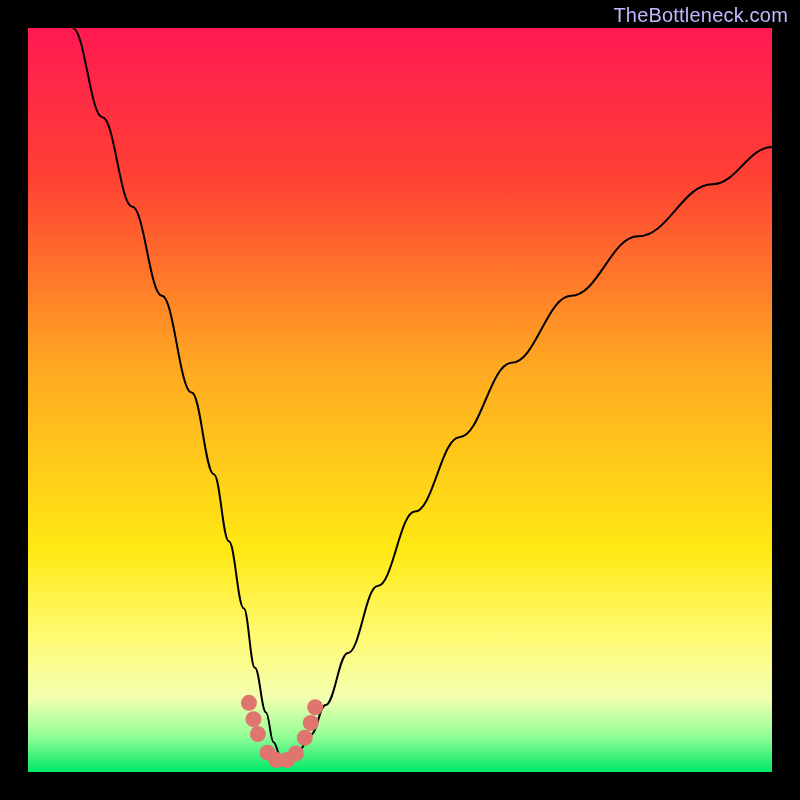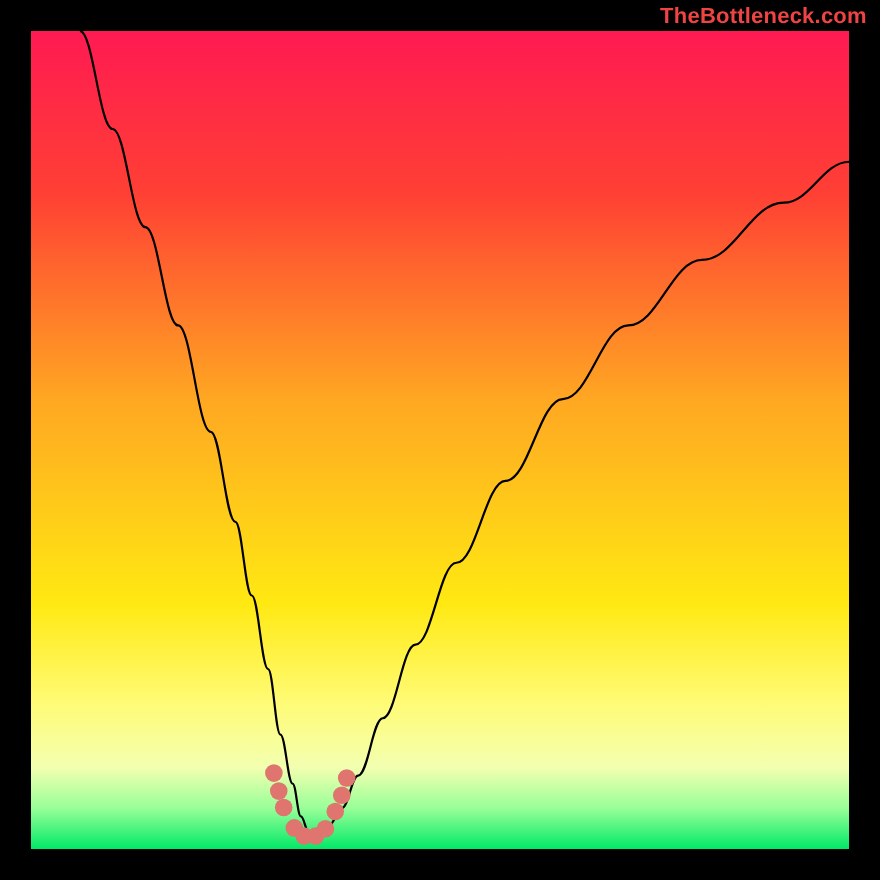--- a/index.html
+++ b/index.html
@@ -13,24 +13,24 @@
   }
   .frame {
     position: absolute;
     left: 28px;
     top: 28px;
     width: 744px;
     height: 744px;
     overflow: hidden;
   }
   .watermark {
-    color: #ef4444;
+    color: #c4b5fd;
     position: absolute;
     z-index: 10;
-    font-weight: 700;
+    font-weight: 400;
     font-size: 20px;
     letter-spacing: 0.2px;
     top: 4px;
     right: 12px;
   }
   svg {
     display: block;
   }
 </style>
 </head>

